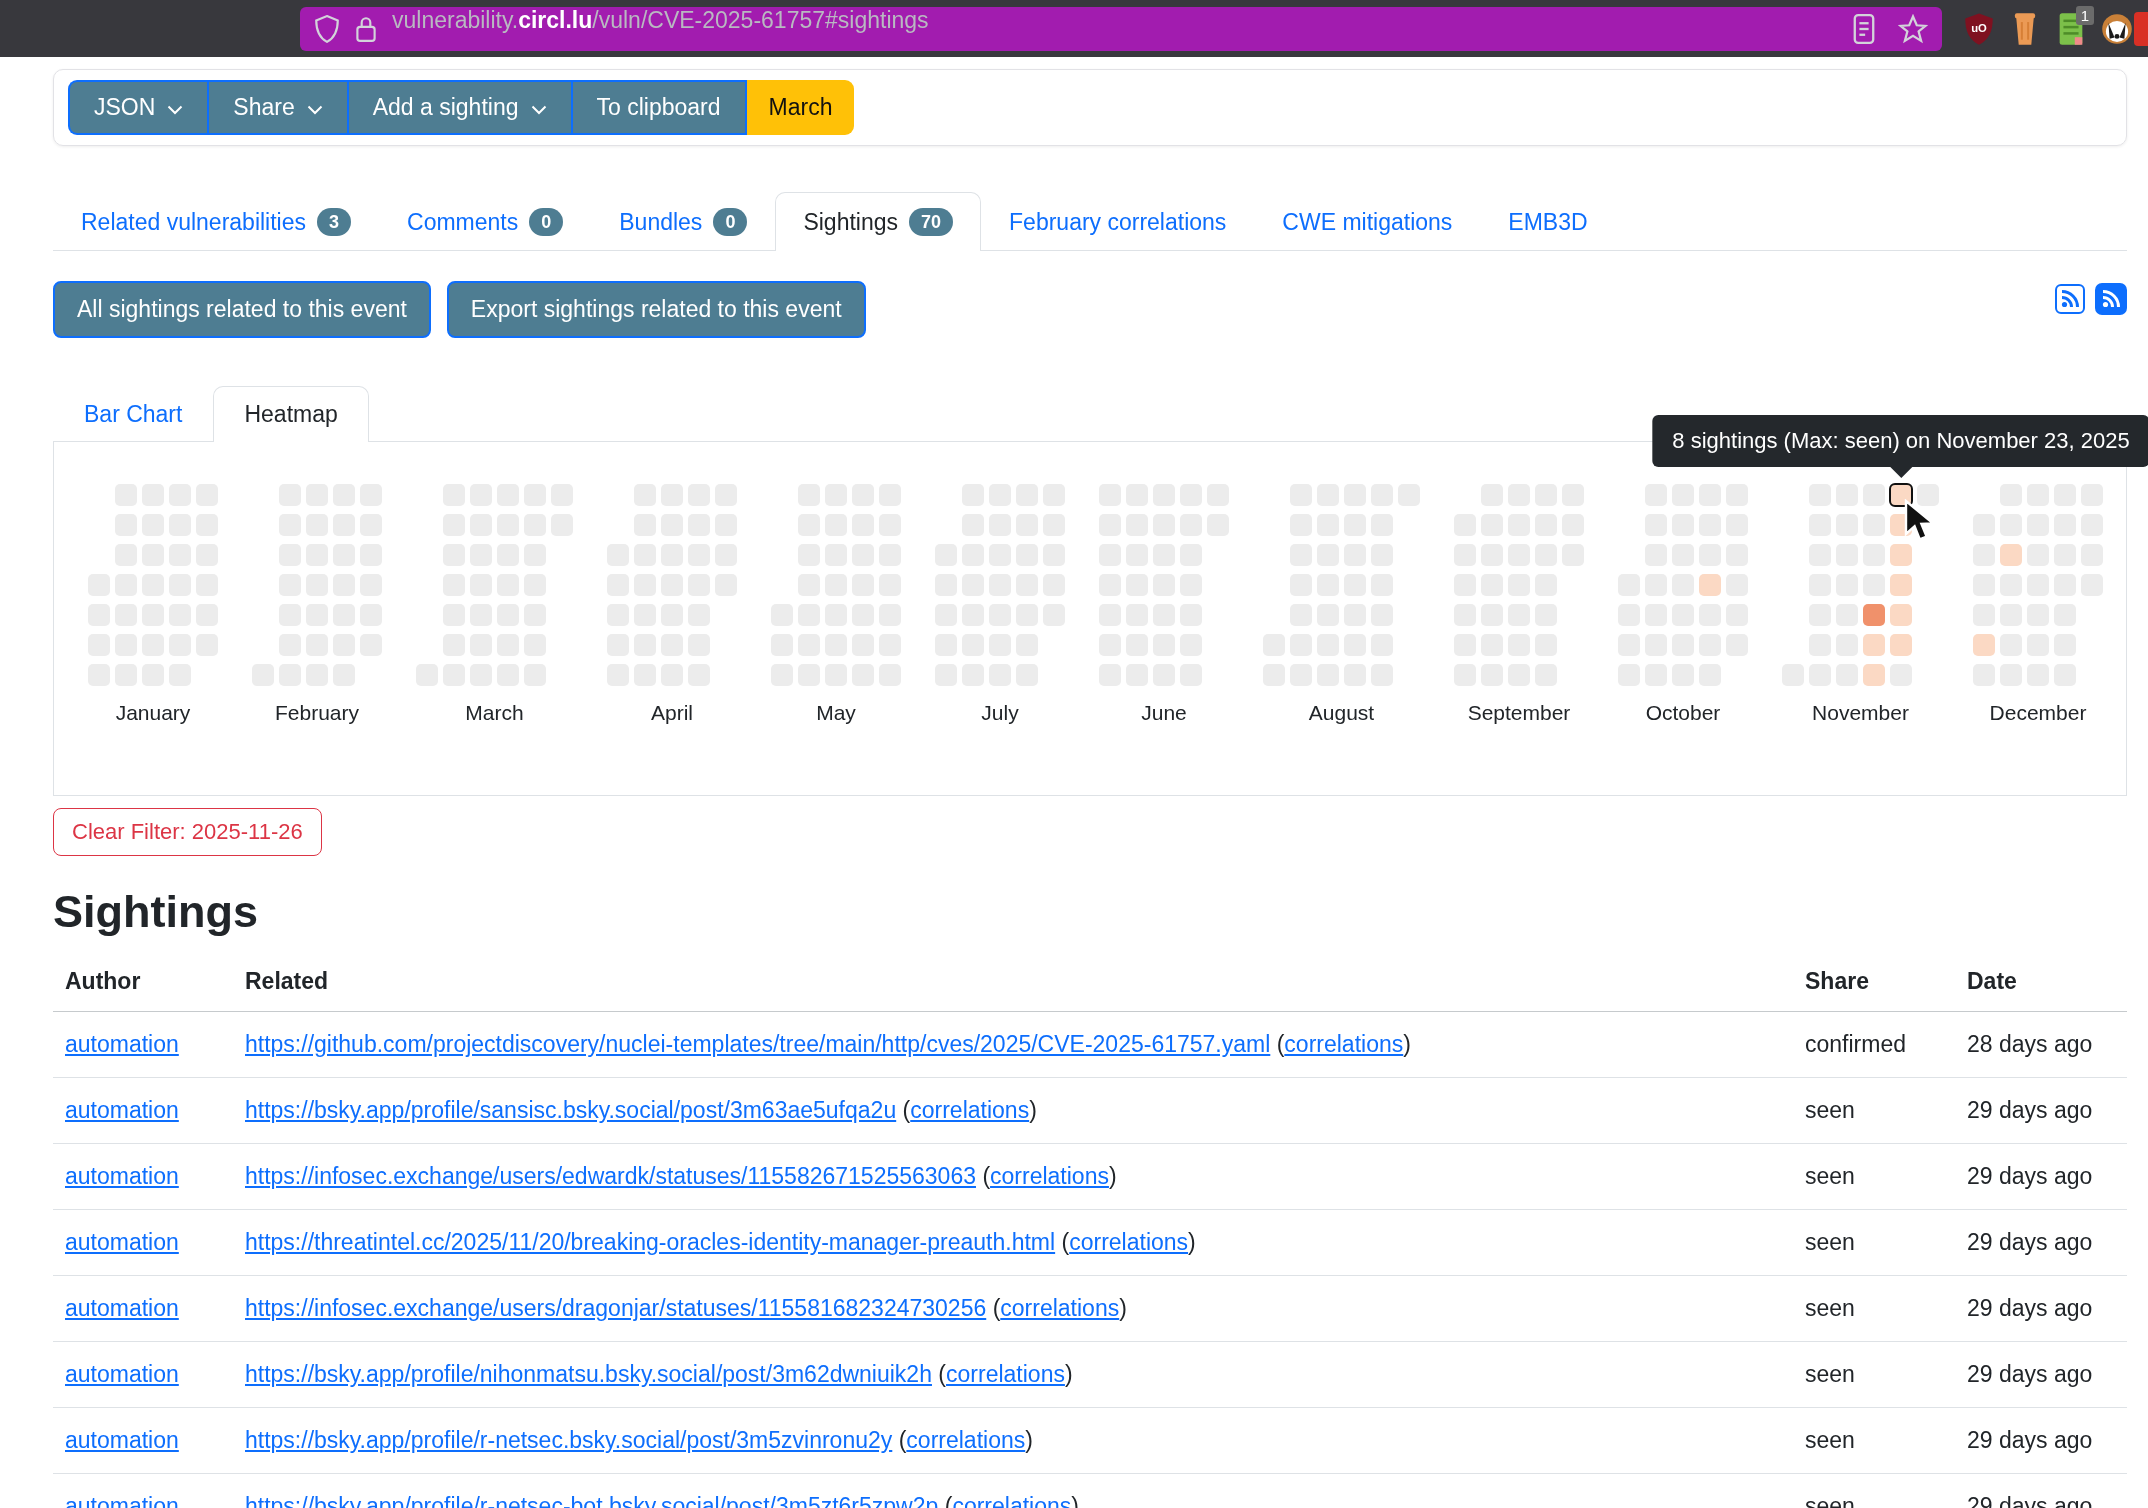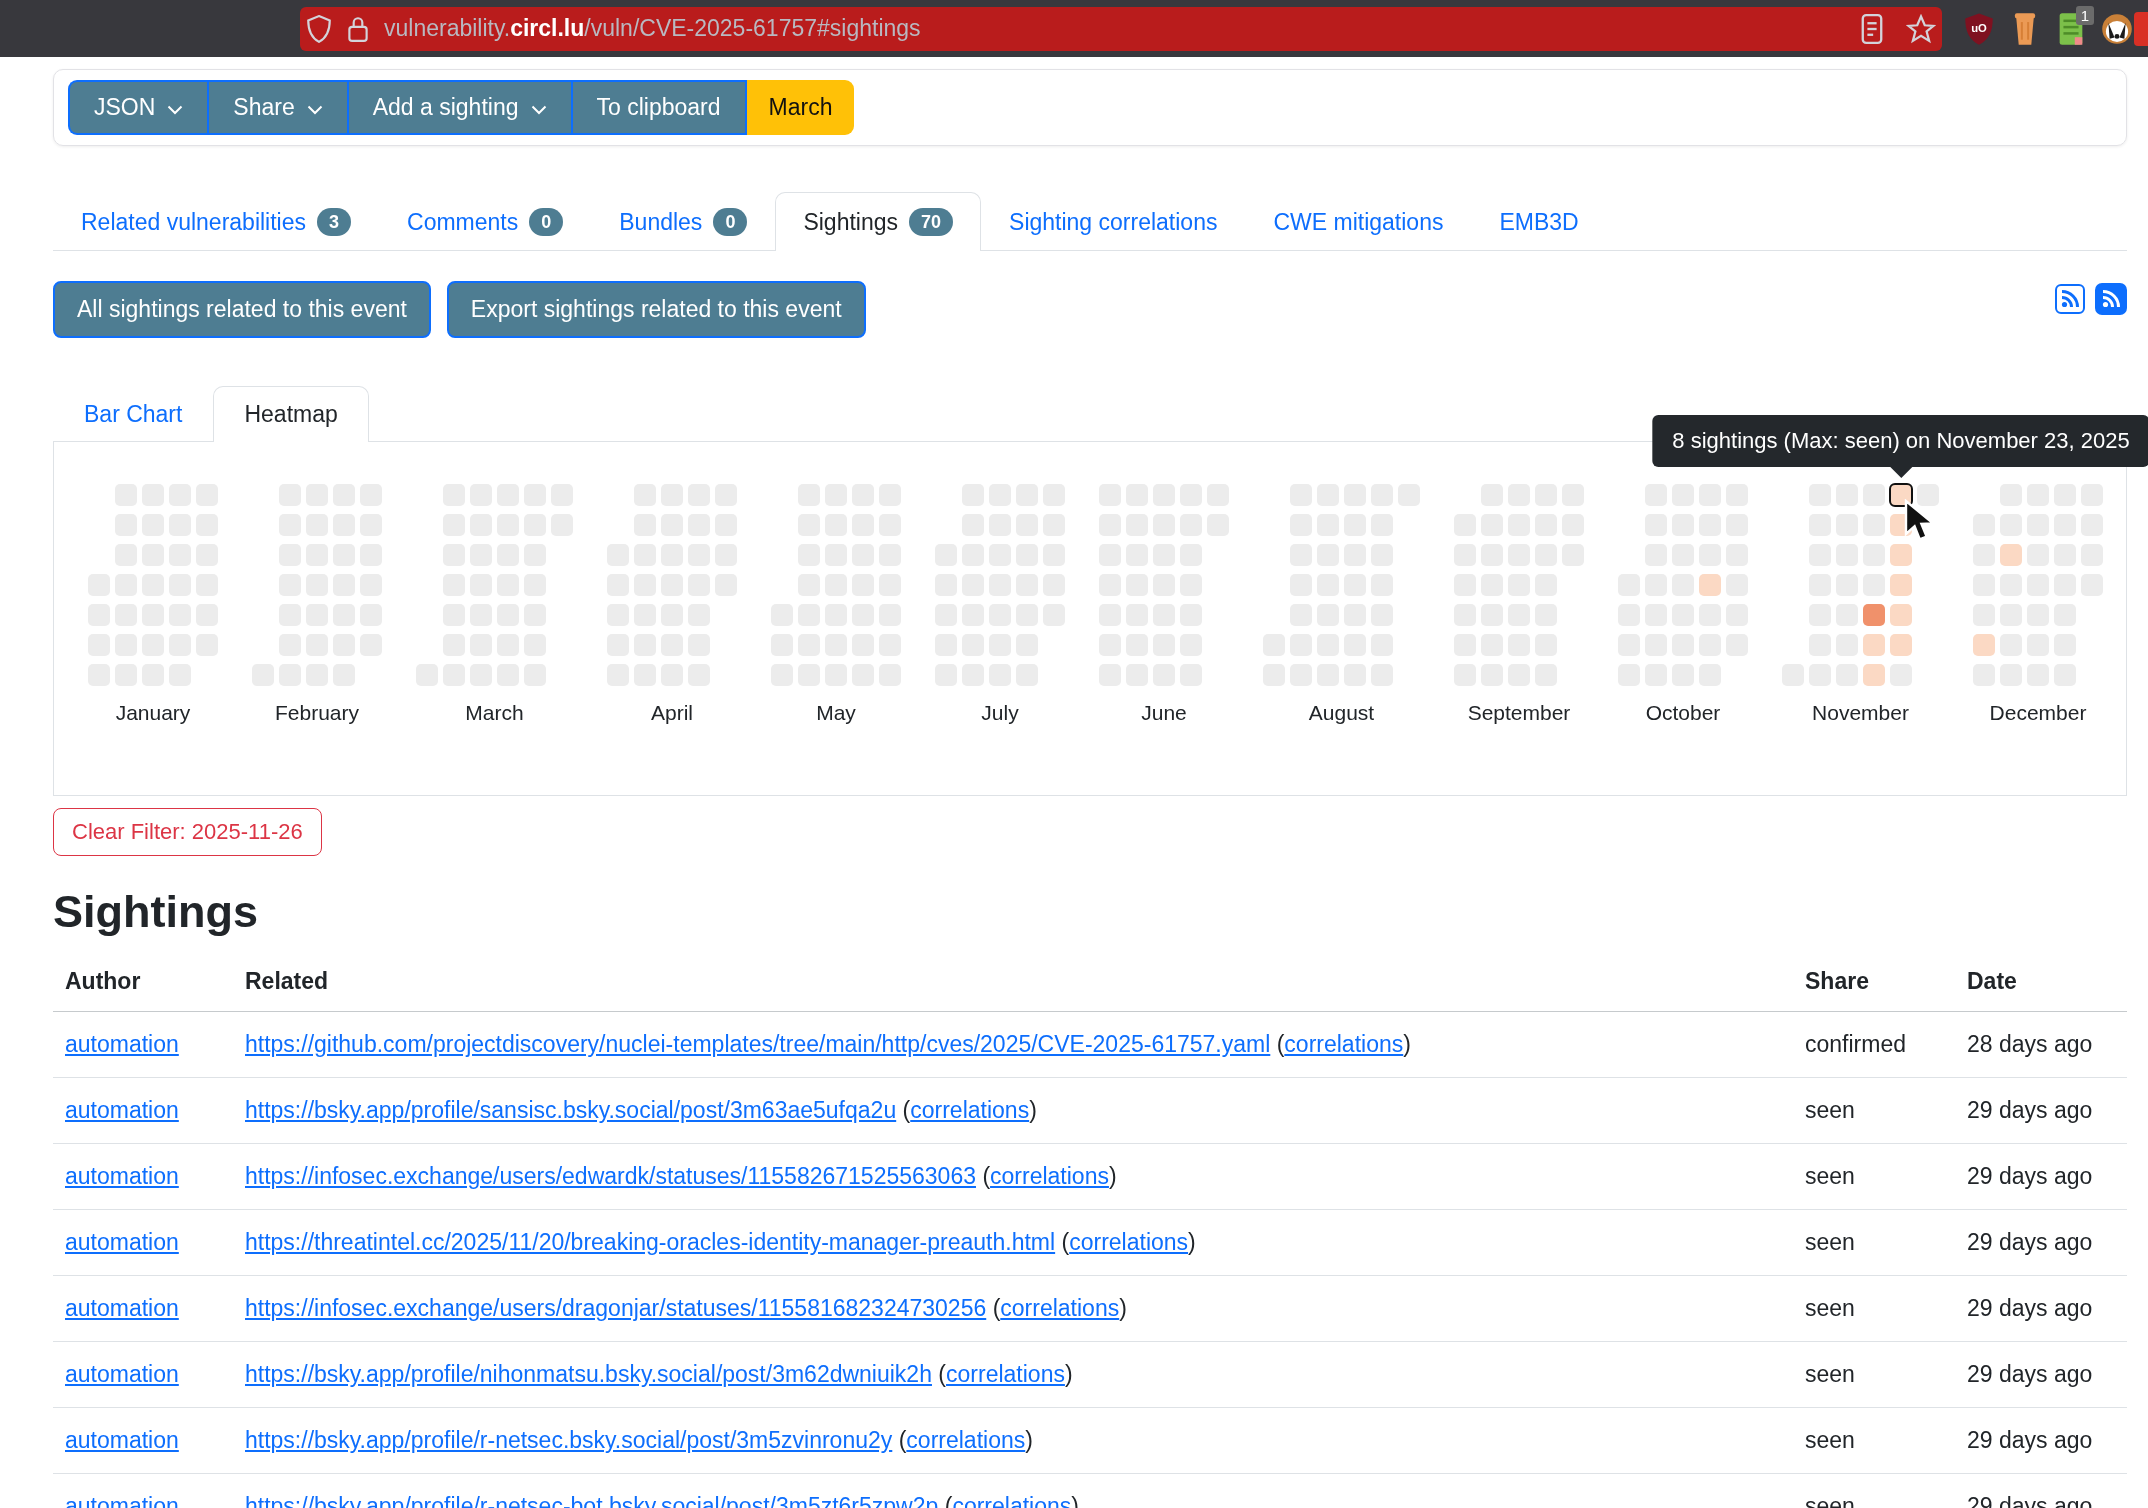--- a/index.html
+++ b/index.html
@@ -4,22 +4,22 @@
 <style>
   * { box-sizing: border-box; }
   html,body { margin:0; padding:0; }
   body {
     width:2148px; height:1508px; overflow:hidden;
     background:#fff; font-family:"Liberation Sans", sans-serif; color:#212529;
   }
   
   .browser-bar { height:57px; background:#38383d; display:flex; align-items:center; position:relative; }
   .url-bar {
-    margin-left:300px; width:1660px; height:44px; background:#b91c1c; border-radius:6px;
-    display:flex; align-items:center; padding:0 6px; color:#b9b9c1; font-size:23px;
+    margin-left:300px; width:1660px; height:44px; background:#a21caf; border-radius:6px;
+    display:flex; padding:0 14px; color:#b9b9c1; font-size:23px;
   }
   .url-bar .icn { display:flex; align-items:center; margin-right:14px; }
   .url-text { white-space:nowrap; }
   .url-domain { color:#ffffff; font-weight:700; }
   .url-right { margin-left:auto; display:flex; align-items:center; gap:22px; }
   .ext-icons { display:flex; align-items:center; gap:12px; margin-left:20px; }
   .ext { width:34px; height:34px; position:relative; display:flex; align-items:center; justify-content:center; }
   .ext-badge { position:absolute; top:-6px; right:-6px; background:#6b6b6b; color:#fff; font-size:15px; padding:1px 5px; border-radius:3px; }
   .red-sliver { width:14px; height:34px; background:#d93025; border-radius:4px 0 0 4px; margin-left:6px; }
 
@@ -206,21 +206,21 @@
         </div>
         <div class="tab">
           <span>Bundles</span>
           <span class="badge">0</span>
         </div>
         <div class="tab active">
           <span>Sightings</span>
           <span class="badge">70</span>
         </div>
         <div class="tab">
-          <span>Sighting correlations</span>
+          <span>February correlations</span>
         </div>
         <div class="tab">
           <span>CWE mitigations</span>
         </div>
         <div class="tab">
           <span>EMB3D</span>
         </div>
       </div>
 
   

